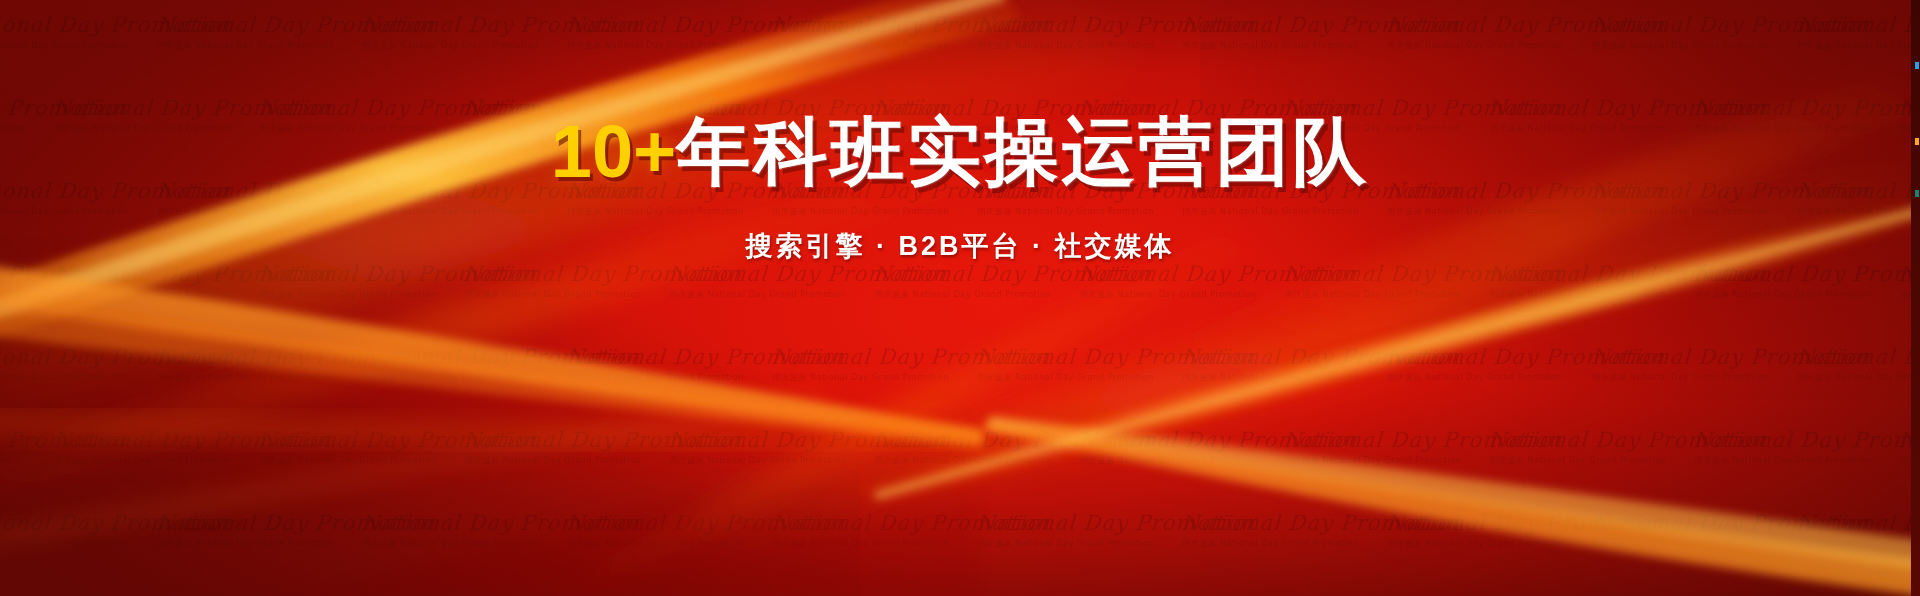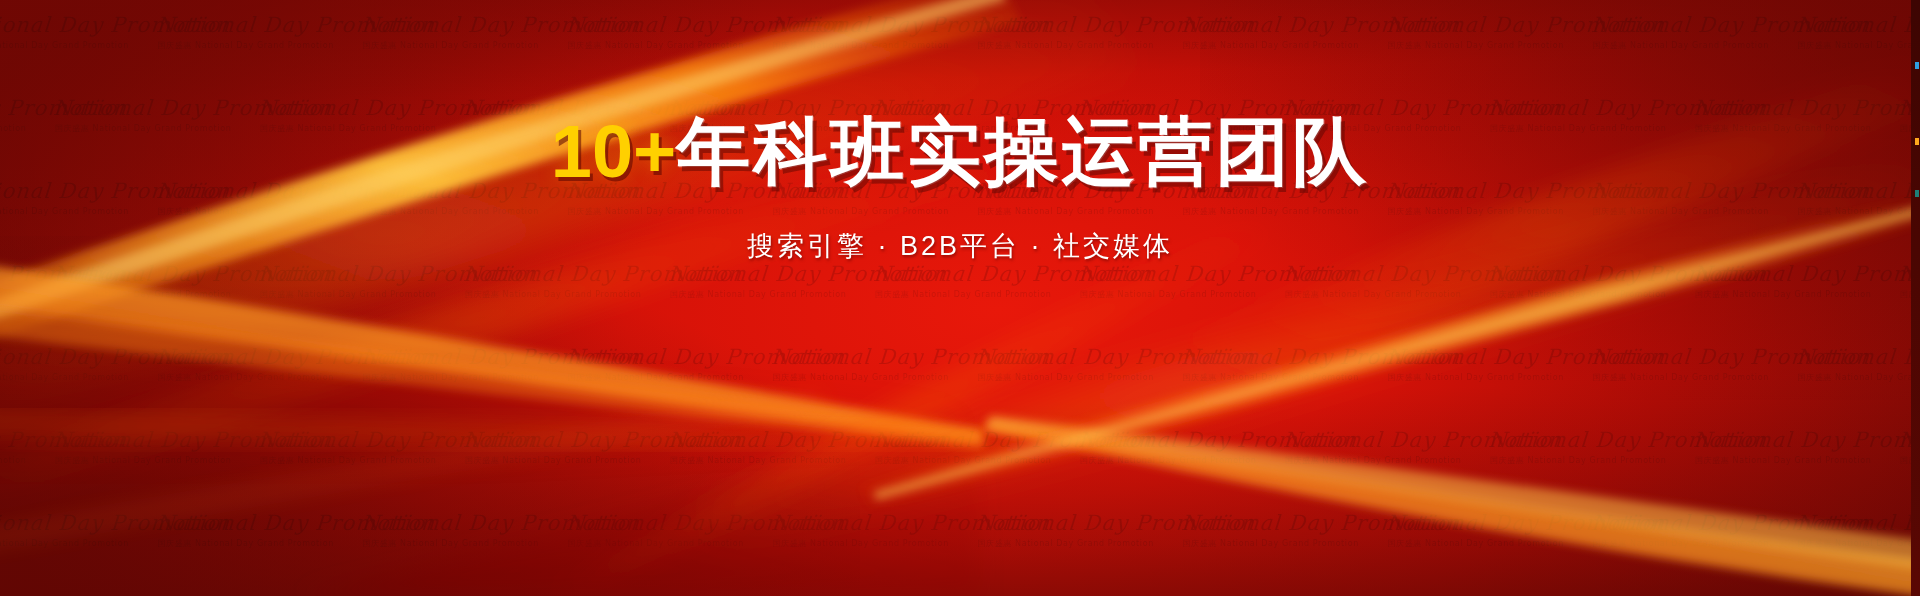--- a/index.html
+++ b/index.html
@@ -97,21 +97,21 @@
     font-weight:700;
     color:#ffd400;
     letter-spacing:2px;
     white-space:nowrap;
     text-shadow:2px 3px 0 rgba(92,5,2,.48);
   }
   .tagline{
     margin:12px;
     padding-top:22px;
     font-size:27px;
-    font-weight:400;
+    font-weight:700;
     color:#ffffff;
     letter-spacing:3px;
     white-space:nowrap;
     text-shadow:1px 2px 3px rgba(84,4,2,.55);
   }
 
   
   .edge-strip{
     position:absolute;top:0;right:0;
     width:9px;height:596px;

